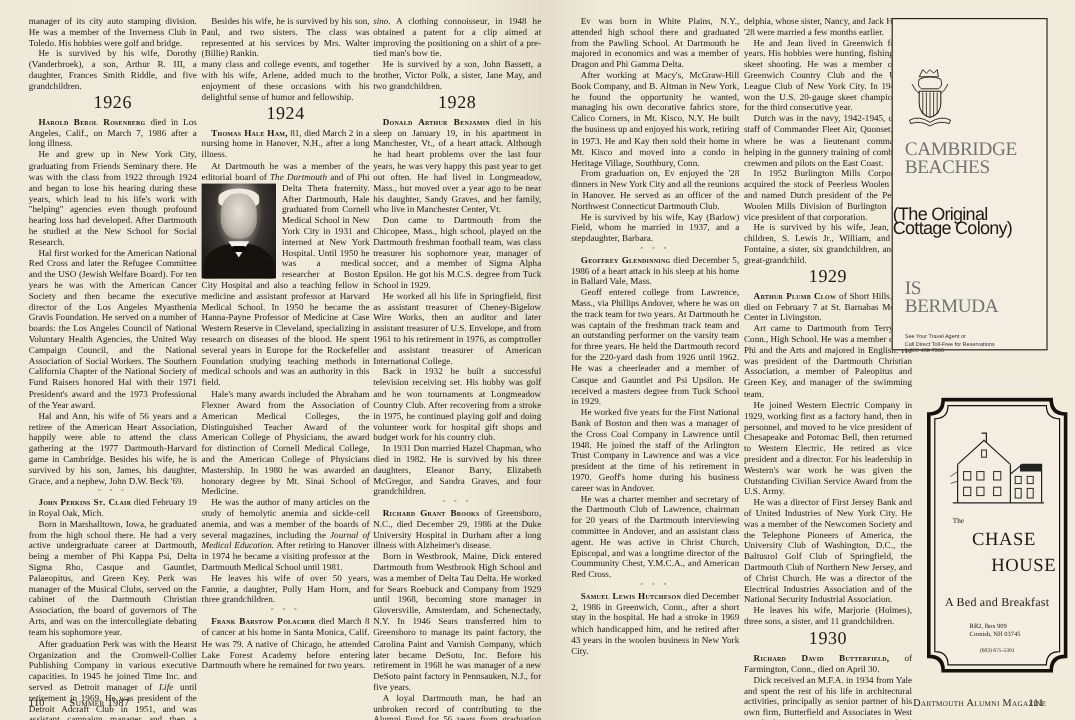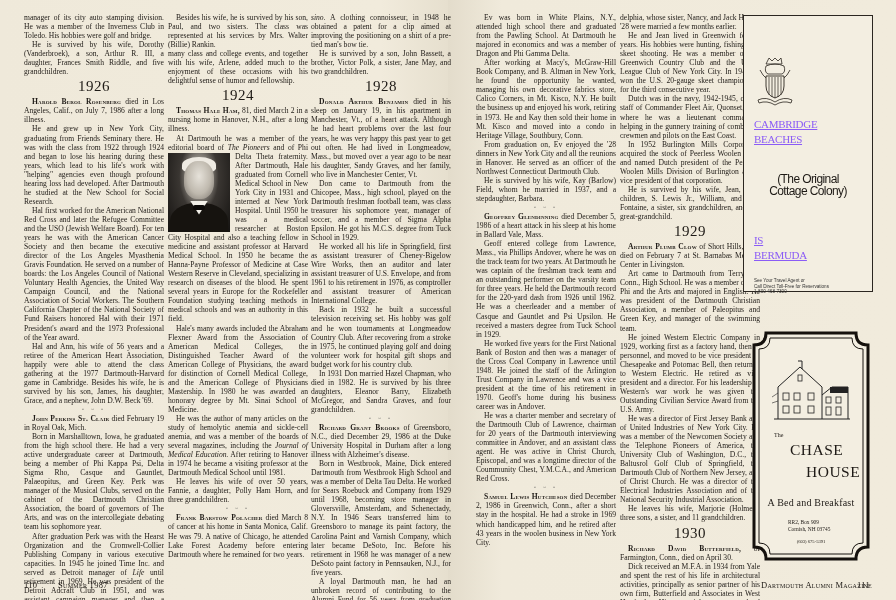--- a/index.html
+++ b/index.html
@@ -70,71 +70,71 @@
   .folio.r-title { left: 717px; font-variant: small-caps; margin-left: 44px; }
   .folio.r-num { left: 857px; }
   
   .ad1 {
     position: absolute; left: 743px; top: 15px; width: 128px; height: 275px;
     border: 1px solid #2b2620; background: #f3eee1;
   }
   .ad1 .crest { position: absolute; left: 12px; top: 40px; width: 38px; height: 50px; }
   .ad1 .big {
     position: absolute; left: 10px; font-family: "Liberation Serif", serif;
-    font-size: 11px; line-height: 15px; letter-spacing: -0.3px; color: #8b5cf6; text-decoration: underline;
+    font-size: 16px; line-height: 15px; letter-spacing: -0.3px; color: #737373;
   }
   .ad1 .t1 { top: 101px; }
   .ad1 .t2 { top: 217px; }
   .ad1 .orig {
-    position: absolute; left: 0; width: 128px; top: 157px; text-align: center;
-    font-family: "Liberation Sans", sans-serif; font-size: 12px; line-height: 12px; letter-spacing: -0.6px;
+    position: absolute; left: 0; width: 128px; top: 157px; 
+    font-family: "Liberation Sans", sans-serif; font-size: 15px; line-height: 12px; letter-spacing: -0.6px;
   }
   .ad1 .small {
     position: absolute; left: 10px; top: 262px;
     font-family: "Liberation Sans", sans-serif; font-size: 4.6px; line-height: 5.6px; color: #333;
   }
   .ad2 {
-    position: absolute; left: 752px; top: 331px; width: 118px; height: 260px;
+    position: absolute; left: 772px; top: 331px; width: 118px; height: 260px;
   }
   .ad2 svg.frame { position: absolute; left: 0; top: 0; }
   .ad2 .house { position: absolute; left: 20px; top: 26px; }
   .ad2 .the { position: absolute; left: 22px; top: 101px; font-size: 6px; }
   .ad2 .chase { position: absolute; left: 38px; top: 110px; font-size: 15.5px; letter-spacing: 0.5px; }
   .ad2 .housew { position: absolute; left: 54px; top: 132px; font-size: 15.5px; letter-spacing: 0.5px; }
   .ad2 .bnb { position: absolute; left: 0; width: 118px; top: 166px; text-align: center; font-size: 10px; font-weight: normal; letter-spacing: 0.2px; }
   .ad2 .addr { position: absolute; left: 36px; top: 188px; font-size: 5.4px; line-height: 7px; }
   .ad2 .phone { position: absolute; left: 0; width: 118px; top: 208px; text-align: center; font-size: 4.6px; }
 </style>
 </head>
 <body>
 
 <div class="page left"></div>
 <div class="page right"></div>
 
 <div class="col c1">
   <p style="text-indent:0">manager of its city auto stamping division. He was a member of the Inverness Club in Toledo. His hobbies were golf and bridge.</p>
   <p>He is survived by his wife, Dorothy (Vanderbroek), a son, Arthur R. III, a daughter, Frances Smith Riddle, and five grandchildren.</p>
   <div class="yr">1926</div>
-  <p><span class="sc">Harold Berol Rosenberg</span><span> died in Los Angeles, Calif., on July 7, 1986 after a long illness.</span></p>
+  <p><span class="sc">Harold Berol Rosenberg</span><span> died in Los Angeles, Calif., on March 7, 1986 after a long illness.</span></p>
   <p>He and grew up in New York City, graduating from Friends Seminary there. He was with the class from 1922 through 1924 and began to lose his hearing during these years, which lead to his life's work with "helping" agencies even though profound hearing loss had developed. After Dartmouth he studied at the New School for Social Research.</p>
   <p>Hal first worked for the American National Red Cross and later the Refugee Committee and the USO (Jewish Welfare Board). For ten years he was with the American Cancer Society and then became the executive director of the Los Angeles Myasthenia Gravis Foundation. He served on a number of boards: the Los Angeles Council of National Voluntary Health Agencies, the United Way Campaign Council, and the National Association of Social Workers. The Southern California Chapter of the National Society of Fund Raisers honored Hal with their 1971 President's award and the 1973 Professional of the Year award.</p>
   <p>Hal and Ann, his wife of 56 years and a retiree of the American Heart Association, happily were able to attend the class gathering at the 1977 Dartmouth-Harvard game in Cambridge. Besides his wife, he is survived by his son, James, his daughter, Grace, and a nephew, John D.W. Beck '69.</p>
   <div class="sep">▫ ▫ ▫</div>
   <p><span class="sc">John Perkins St. Clair</span><span> died February 19 in Royal Oak, Mich.</span></p>
   <p>Born in Marshalltown, Iowa, he graduated from the high school there. He had a very active undergraduate career at Dartmouth, being a member of Phi Kappa Psi, Delta Sigma Rho, Casque and Gauntlet, Palaeopitus, and Green Key. Perk was manager of the Musical Clubs, served on the cabinet of the Dartmouth Christian Association, the board of governors of The Arts, and was on the intercollegiate debating team his sophomore year.</p>
   <p><span>After graduation Perk was with the Hearst Organization and the Cromwell-Collier Publishing Company in various executive capacities. In 1945 he joined Time Inc. and served as Detroit manager of </span><em>Life</em><span> until retirement in 1969. He was president of the Detroit Adcraft Club in 1951, and was assistant campaign manager and then a director of the United Foundation of Metropolitan Detroit. Perk was chairman of the board and later director emeritus of the Cranbrook School. He was past president of the Orchard Lake Country Club, a member of the Detroit Athletic Club, Bloomfield Open Hunt Club, and the Detroit Institute of Art.</span></p>
 
 </div>
 
 <div class="col c2">
   <p>Besides his wife, he is survived by his son, Paul, and two sisters. The class was represented at his services by Mrs. Walter (Billie) Rankin.</p>
   <p style="text-indent:0">many class and college events, and together with his wife, Arlene, added much to the enjoyment of these occasions with his delightful sense of humor and fellowship.</p>
   <div class="yr">1924</div>
   <p><span class="sc">Thomas Hale Ham,</span><span> 81, died March 2 in a nursing home in Hanover, N.H., after a long illness.</span></p>
-  <p><span>At Dartmouth he was a member of the editorial board of </span><em>The Pioneers</em><span class="photo">
+  <p><span>At Dartmouth he was a member of the editorial board of </span><em>The Dartmouth</em><span class="photo">
         <span class="hair"></span>
         <span class="head"></span>
         <span class="body"></span>
         <span class="collar"></span>
         <span class="tie"></span>
       </span><span> and of Phi Delta Theta fraternity. After Dartmouth, Hale graduated from Cornell Medical School in New York City in 1931 and interned at New York Hospital. Until 1950 he was a medical researcher at Boston City Hospital and also a teaching fellow in medicine and assistant professor at Harvard Medical School. In 1950 he became the Hanna-Payne Professor of Medicine at Case Western Reserve in Cleveland, specializing in research on diseases of the blood. He spent several years in Europe for the Rockefeller Foundation studying teaching methods in medical schools and was an authority in this field.</span></p>
   <p>Hale's many awards included the Abraham Flexner Award from the Association of American Medical Colleges, the Distinguished Teacher Award of the American College of Physicians, the award for distinction of Cornell Medical College, and the American College of Physicians Mastership. In 1980 he was awarded an honorary degree by Mt. Sinai School of Medicine.</p>
   <p><span>He was the author of many articles on the study of hemolytic anemia and sickle-cell anemia, and was a member of the boards of several magazines, including the </span><em>Journal of Medical Education.</em><span> After retiring to Hanover in 1974 he became a visiting professor at the Dartmouth Medical School until 1981.</span></p>
   <p>He leaves his wife of over 50 years, Fannie, a daughter, Polly Ham Horn, and three grandchildren.</p>
   <div class="sep">▫ ▫ ▫</div>

